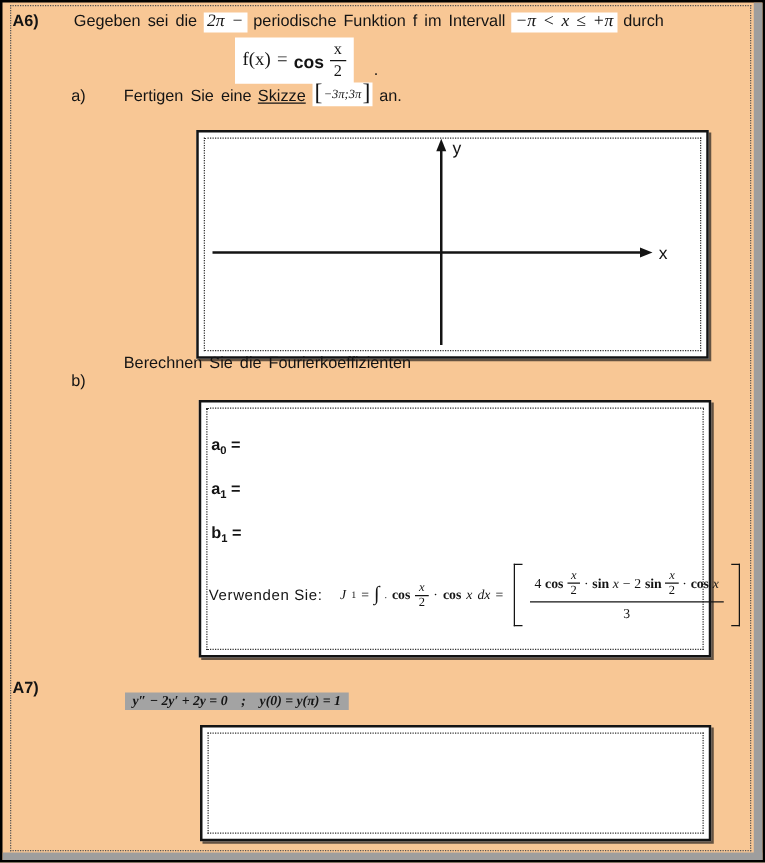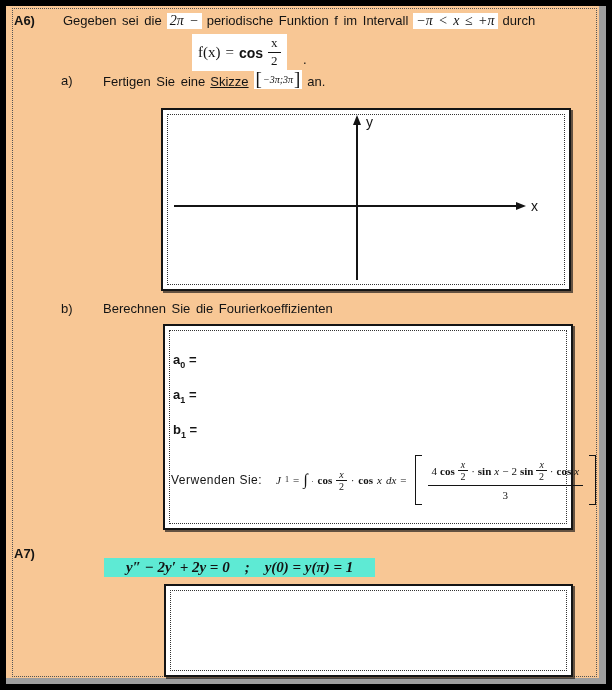--- a/index.html
+++ b/index.html
@@ -1,18 +1,18 @@
 <!DOCTYPE html>
 <html><head>
 <meta charset="utf-8">
 <style>
   html,body{margin:0;padding:0;background:#777;}
   .screen{
     position:relative;width:612px;height:690px;box-sizing:border-box;
-    background:#F8C795;border:6px solid #000000;overflow:hidden;
+    background:#F8C795;border:2px solid #000000;overflow:hidden;
     font-family:"Liberation Sans",sans-serif;color:#141414;font-size:13px;
   }
   .abs{position:absolute;}
   .bold{font-weight:bold;}
   .ws{word-spacing:2px;}
   .line{display:flex;align-items:baseline;gap:5px;white-space:nowrap;}
   .hl{background:#ffffff;padding:0 3px;}
   .mathser{font-family:"Liberation Serif","DejaVu Serif",serif;font-style:italic;}
   .upright{font-style:normal;}
   sub{font-size:9px;line-height:0;}
@@ -52,21 +52,21 @@
   .bigfrac{display:inline-flex;align-items:stretch;margin-left:8px;font-family:"Liberation Serif","DejaVu Serif",serif;font-size:11px;}
   .blb{width:6px;border:1.5px solid #141414;border-right:none;}
   .brb{width:6px;border:1.5px solid #141414;border-left:none;}
   .bfcol{display:flex;flex-direction:column;align-items:stretch;margin:0 4px;padding:4px 2px;}
   .bfnum{display:flex;align-items:center;gap:3px;justify-content:center;padding:0 4px 3px 4px;white-space:nowrap;}
   .bfnum .fun{font-weight:bold;font-style:normal;}
   .bfnum .it{font-style:italic;}
   .bfbar{height:1px;background:#141414;}
   .bfden{text-align:center;padding-top:3px;}
   
-  .a7eq{background:#5eead4;padding:1px 22px;font-family:"Liberation Serif","DejaVu Serif",serif;font-style:italic;font-weight:600;font-size:15px;white-space:pre;}
+  .a7eq{background:#a3a3a3;padding:1px 6px;font-family:"Liberation Serif","DejaVu Serif",serif;font-style:italic;font-weight:600;font-size:11px;white-space:pre;}
 </style>
 </head>
 <body>
 
 <div class="screen">
   <div class="gray-right"></div>
   <div class="gray-bottom"></div>
   <div class="page-dotted"></div>
 
   <div class="abs bold" style="left:8px;top:7px">A6)</div>
@@ -109,21 +109,21 @@
     <div class="inner-dotted"></div>
     <div class="axis-line" style="left:193px;top:14px;width:1.5px;height:156px"></div>
     <div class="arrow-up" style="left:190px;top:5px"></div>
     <div class="axis-label" style="left:203px;top:4px">y</div>
     <div class="axis-line" style="left:11px;top:95px;width:343px;height:1.5px"></div>
     <div class="arrow-right" style="left:353px;top:92px"></div>
     <div class="axis-label" style="left:368px;top:88px">x</div>
   </div>
 
   <div class="abs" style="left:55px;top:295px">b)</div>
-  <div class="abs line ws" style="left:97px;top:295px;align-items:center">
+  <div class="abs line ws" style="left:97px;top:280px;align-items:center">
     <span>Berechnen Sie die Fourierkoeffizienten</span>
   </div>
 
   <div class="panel" style="left:157px;top:318px;width:406px;height:202px">
     <div class="inner-dotted"></div>
     <div class="ansrow" style="left:8px;top:26px"><span>a</span><sub>0</sub> <span>=</span></div>
     <div class="ansrow" style="left:8px;top:61px"><span>a</span><sub>1</sub> <span>=</span></div>
     <div class="ansrow" style="left:8px;top:96px"><span>b</span><sub>1</sub> <span>=</span></div>
 
     <div class="hint-row">

